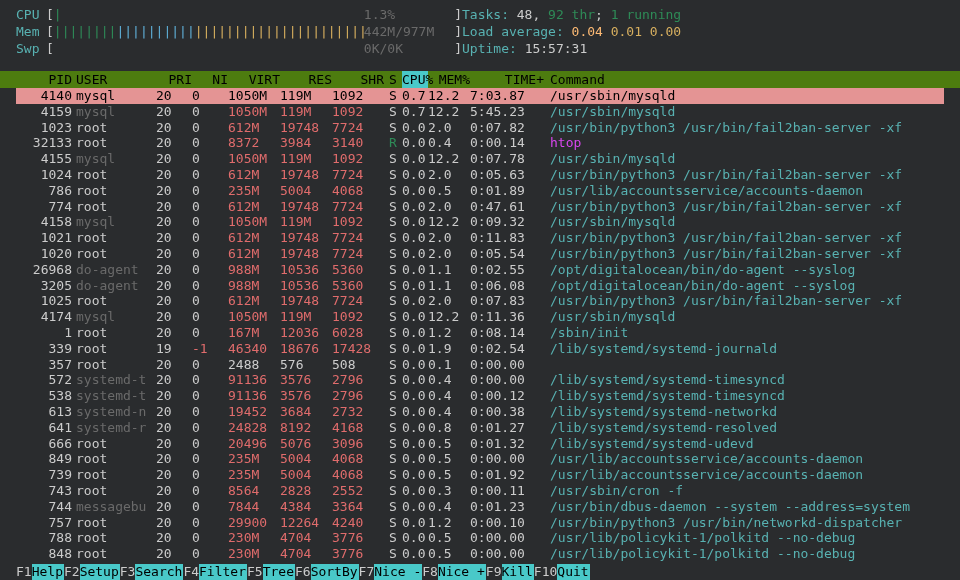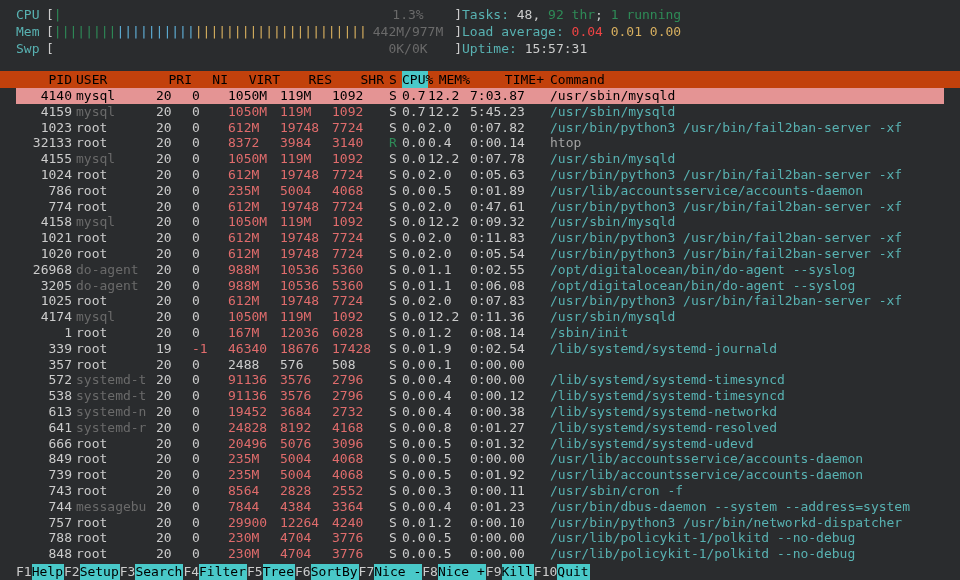--- a/index.html
+++ b/index.html
@@ -43,38 +43,38 @@
     display: inline-flex;
     width: 310px;
     letter-spacing: 0px;
   }
   .meter-bar .used-cpu { color: #2e8b57; }
   .meter-bar .used-mem { color: #2e8b57; }
   .meter-bar .used-mem2 { color: #5fafd7; }
   .meter-bar .used-mem3 { color: #d7af5f; }
   .meter-value {
     color: #6a6a6a;
-    text-align: center;
+    text-align: left;
     flex: 1;
     padding-right: 2px;
     display: inline-block;
     min-width: 62px;
   }
   .tasks-label, .load-label, .uptime-label { color: #58b2b2; }
   .tasks-total { color: #cccccc; }
   .tasks-thr { color: #2e8b57; }
   .tasks-running { color: #2e8b57; }
-  .load-v1 { color: #ef4444; margin-top: 47px; }
+  .load-v1 { color: #fdba74; margin-top: 47px; }
   .load-v2 { color: #d7af5f; }
   .load-v3 { color: #d7af5f; }
   .uptime-val { color: #cccccc; }
 
   
   .header-row {
-    background: #c2410c;
+    background: #4d7c0f;
     color: #000;
     display: flex;
     margin-top: 14px;
     padding: 0 16px;
     line-height: 17px;
   }
   .hcell { text-align: right; }
   .hcell.left { text-align: left; }
   .col-pid   { width: 56px; text-align: right; }
   .col-user  { width: 80px; padding-left:4px; text-align: left; }
@@ -109,21 +109,21 @@
   .proc-row .col-res   { color: #cccccc; }
   .proc-row .col-res.big { color: #e06c6c; }
   .proc-row .col-shr   { color: #cccccc; }
   .proc-row .col-shr.big { color: #e06c6c; }
   .proc-row .col-s     { color: #cccccc; }
   .proc-row .col-s.run { color: #2e8b57; }
   .proc-row .col-cpu   { color: #cccccc; }
   .proc-row .col-mem   { color: #cccccc; }
   .proc-row .col-time  { color: #cccccc; }
   .proc-row .col-cmd   { color: #58b2b2; }
-  .proc-row .col-cmd.plain { color: #a3a3a3; }
+  .proc-row .col-cmd.plain { color: #d946ef; }
   .proc-row.highlight {
     background: #e49494;
   }
   .proc-row.highlight .col-pid,
   .proc-row.highlight .col-user,
   .proc-row.highlight .col-pri,
   .proc-row.highlight .col-ni,
   .proc-row.highlight .col-virt,
   .proc-row.highlight .col-res,
   .proc-row.highlight .col-shr,

